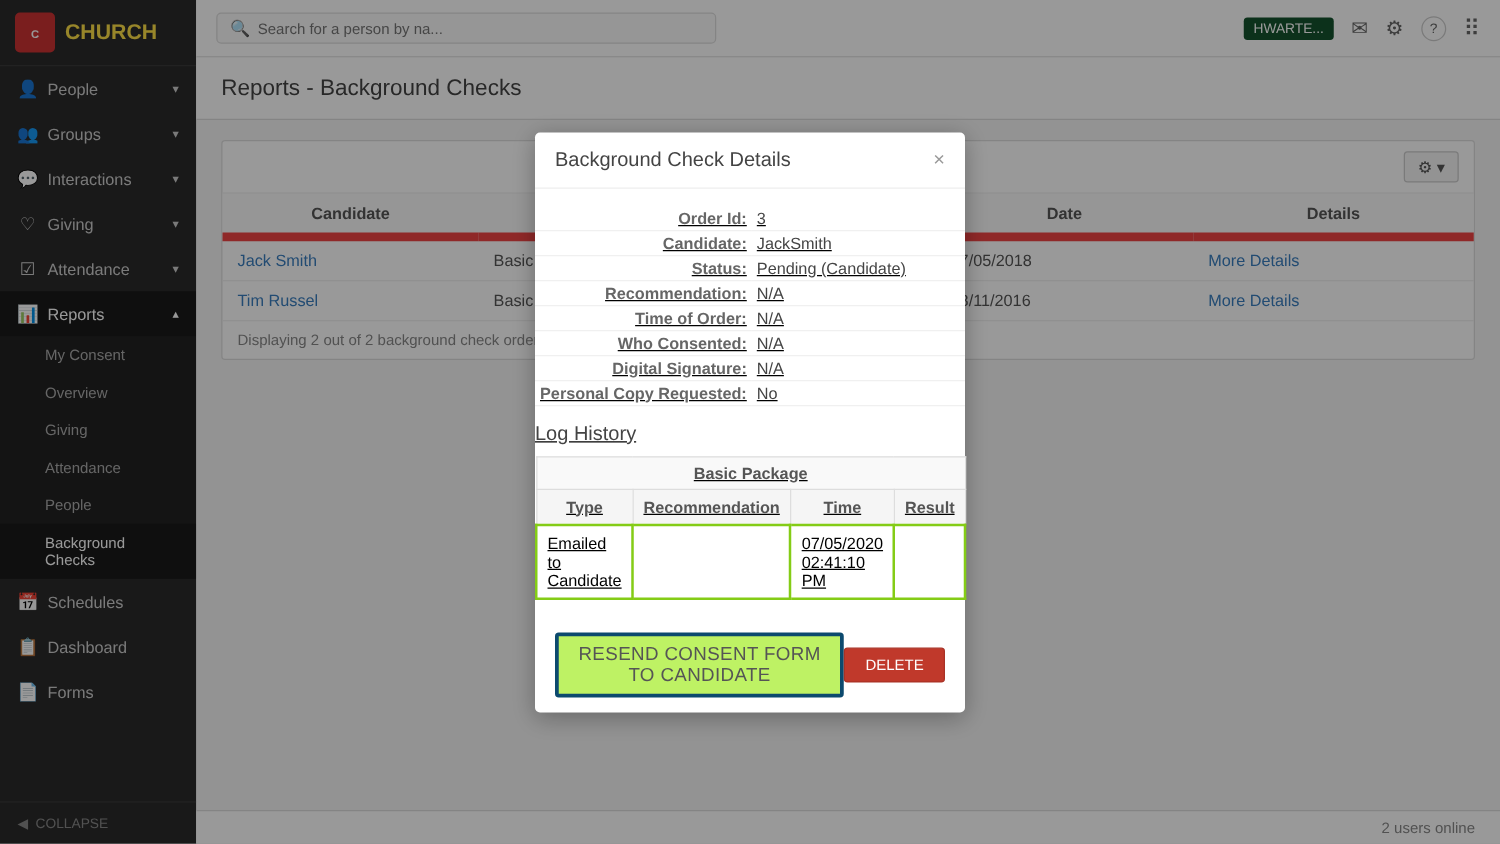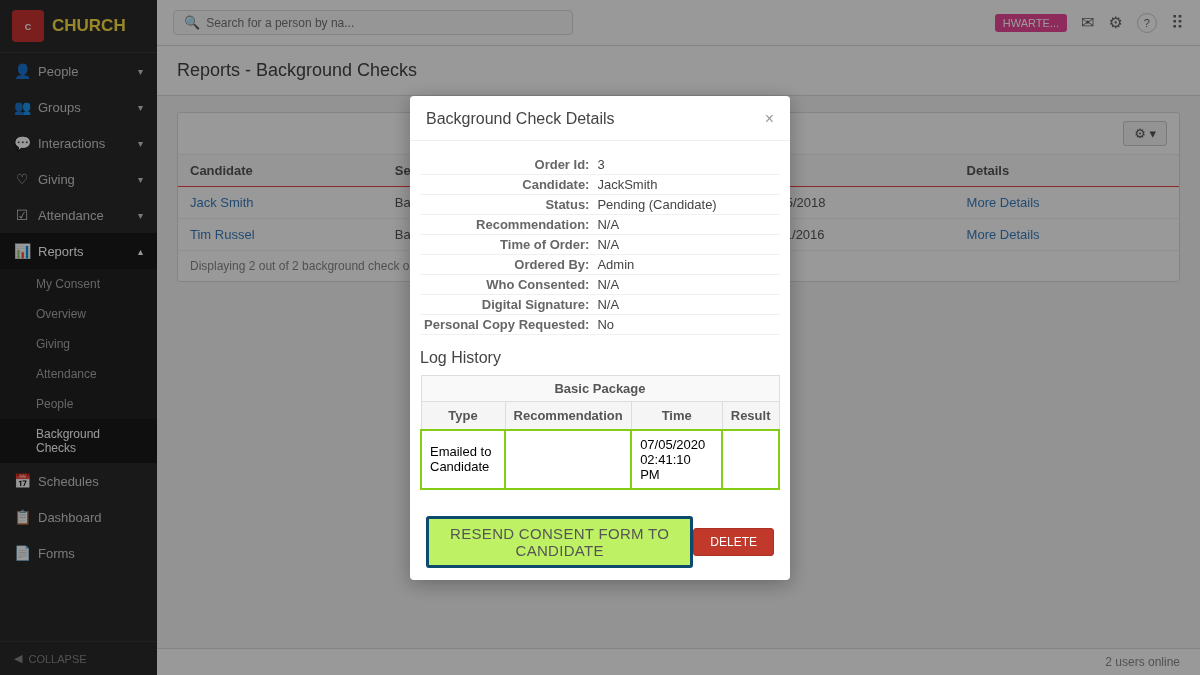--- a/index.html
+++ b/index.html
@@ -108,21 +108,21 @@
       background: transparent;
       outline: none;
       font-size: 12px;
       width: 100%;
       color: #888;
     }
     .topbar-actions { display: flex; align-items: center; gap: 14px; margin-left: auto; }
     .topbar-icon { font-size: 16px; color: #666; cursor: pointer; }
     .topbar-apps { font-size: 18px; color: #666; cursor: pointer; }
     .user-badge {
-      background: #ec4899;
+      background: #14532d;
       color: #fff;
       font-size: 11px;
       padding: 3px 8px;
       border-radius: 3px;
       cursor: pointer;
     }
 
     
     .page-header {
       background: #fff;
@@ -151,26 +151,26 @@
       background: #f5f5f5;
       border: 1px solid #ccc;
       border-radius: 3px;
       padding: 4px 10px;
       cursor: pointer;
       font-size: 13px;
       color: #555;
     }
     table { width: 100%; border-collapse: collapse; }
     thead th {
-      text-align: left;
+      text-align: center;
       padding: 8px 12px;
       font-weight: 600;
       color: #555;
       font-size: 13px;
-      border-bottom: 1px solid #ef4444;
+      border-bottom: 7px solid #ef4444;
       background: #fafafa;
     }
     tbody td { padding: 8px 12px; font-size: 13px; color: #555; border-bottom: 1px solid #f0f0f0; }
     .link-cell { color: #3a7ebf; cursor: pointer; text-decoration: none; }
     .table-footer { padding: 8px 12px; font-size: 12px; color: #888; }
 
     
     .statusbar {
       background: #fff;
       border-top: 1px solid #ddd;
@@ -186,39 +186,39 @@
       top: 0; left: 0; right: 0; bottom: 0;
       background: rgba(0,0,0,0.4);
       display: flex;
       align-items: center;
       justify-content: center;
       z-index: 1000;
     }
     .modal {
       background: #fff;
       border-radius: 4px;
-      width: 380px;
+      width: 344px;
       box-shadow: 0 4px 20px rgba(0,0,0,0.3);
       position: relative;
     }
     .modal-header {
       padding: 14px 16px 12px;
       border-bottom: 1px solid #eee;
       display: flex;
       align-items: center;
       justify-content: space-between;
     }
     .modal-title { font-size: 16px; color: #444; font-weight: 500; }
     .modal-close {
       color: #999;
       cursor: pointer;
       font-size: 16px;
       line-height: 1;
     }
-    .modal-body { padding: 14px 10px; }
+    .modal-body { padding: 14px 0; text-decoration: underline; }
 
     .detail-table { width: 100%; font-size: 12px; margin-bottom: 14px; }
     .detail-table td { padding: 2px 4px; }
     .detail-label { text-align: right; color: #666; font-weight: 600; white-space: nowrap; padding-right: 8px; width: 48%; }
     .detail-value { color: #444; }
 
     .log-history-title { font-size: 16px; color: #444; font-weight: 500; margin-bottom: 8px; }
     .log-table { width: 100%; border-collapse: collapse; border: 1px solid #ddd; font-size: 12px; }
     .log-table th {
       background: #f5f5f5;
@@ -418,24 +418,20 @@
             <td class="detail-label">Status:</td>
             <td class="detail-value">Pending (Candidate)</td>
           </tr>
           <tr>
             <td class="detail-label">Recommendation:</td>
             <td class="detail-value">N/A</td>
           </tr>
           <tr>
             <td class="detail-label">Time of Order:</td>
             <td class="detail-value">N/A</td>
-          </tr>
-          <tr>
-            <td class="detail-label">Ordered By:</td>
-            <td class="detail-value">Admin</td>
           </tr>
           <tr>
             <td class="detail-label">Who Consented:</td>
             <td class="detail-value">N/A</td>
           </tr>
           <tr>
             <td class="detail-label">Digital Signature:</td>
             <td class="detail-value">N/A</td>
           </tr>
           <tr>

